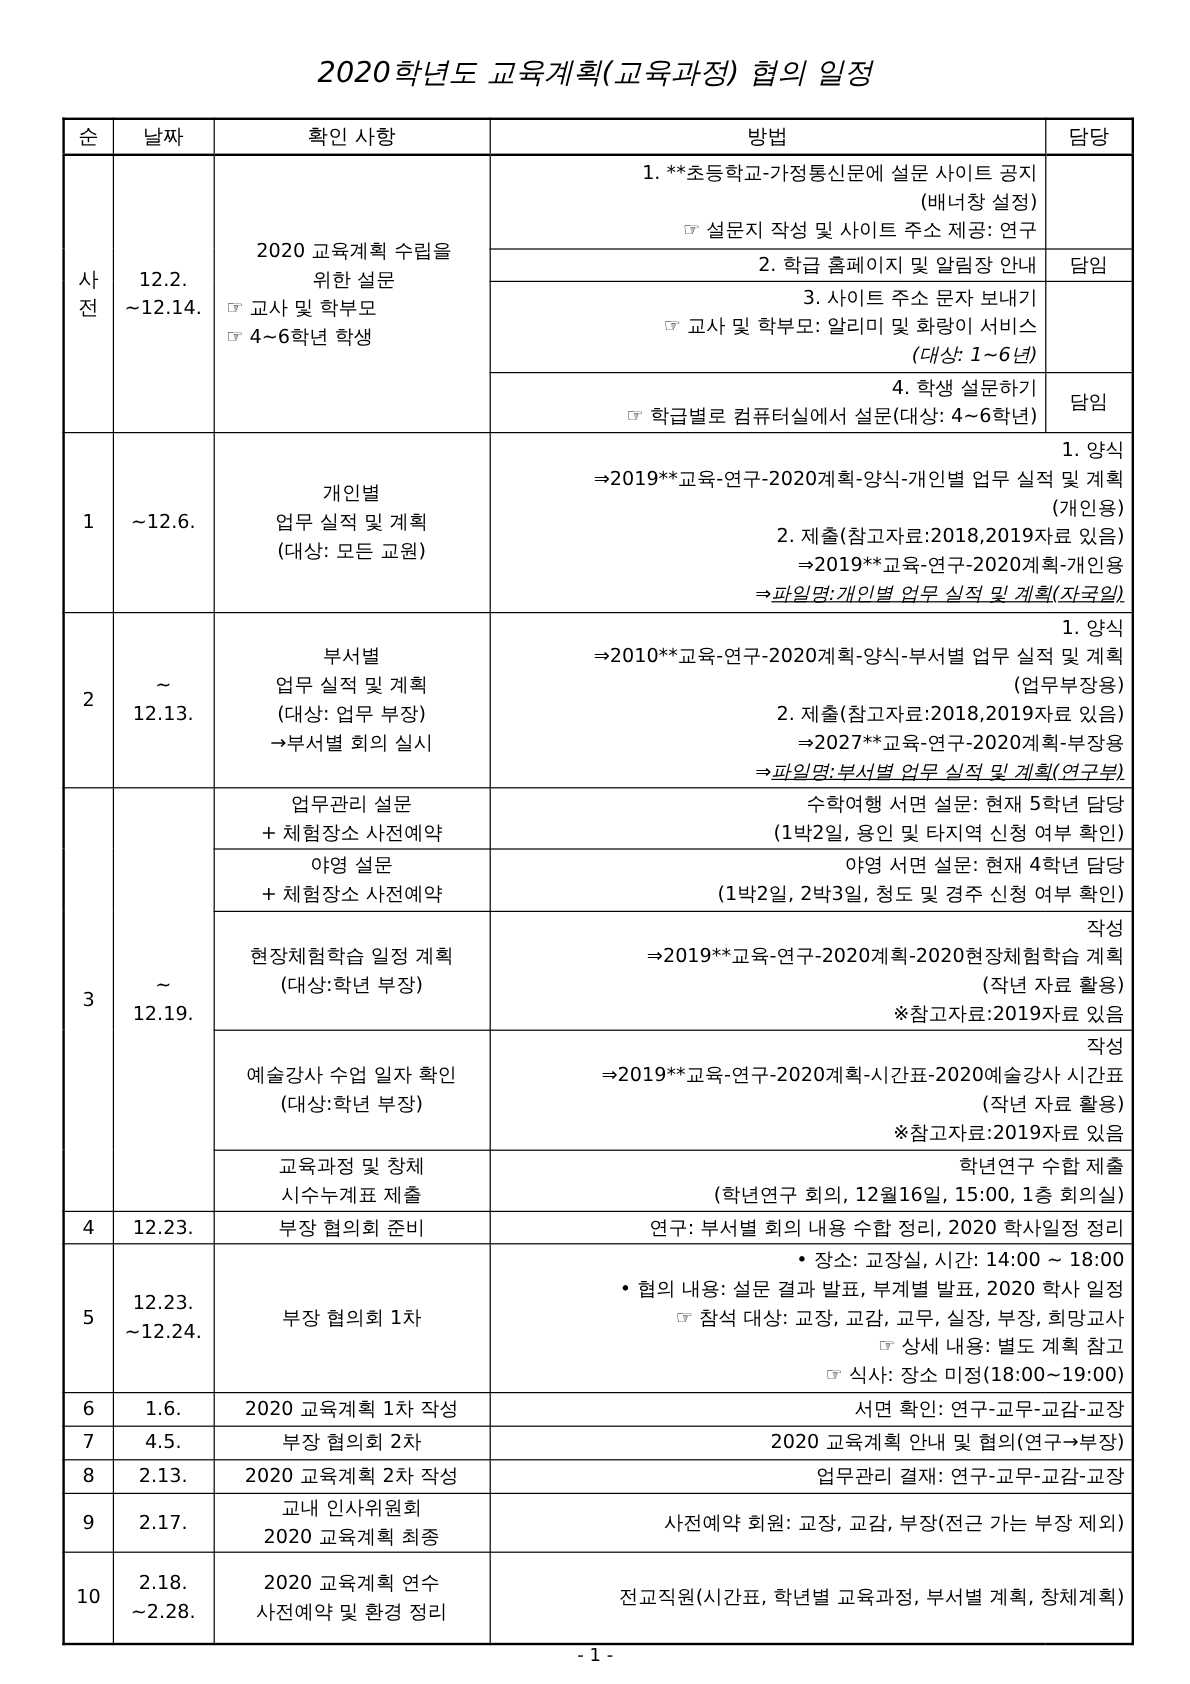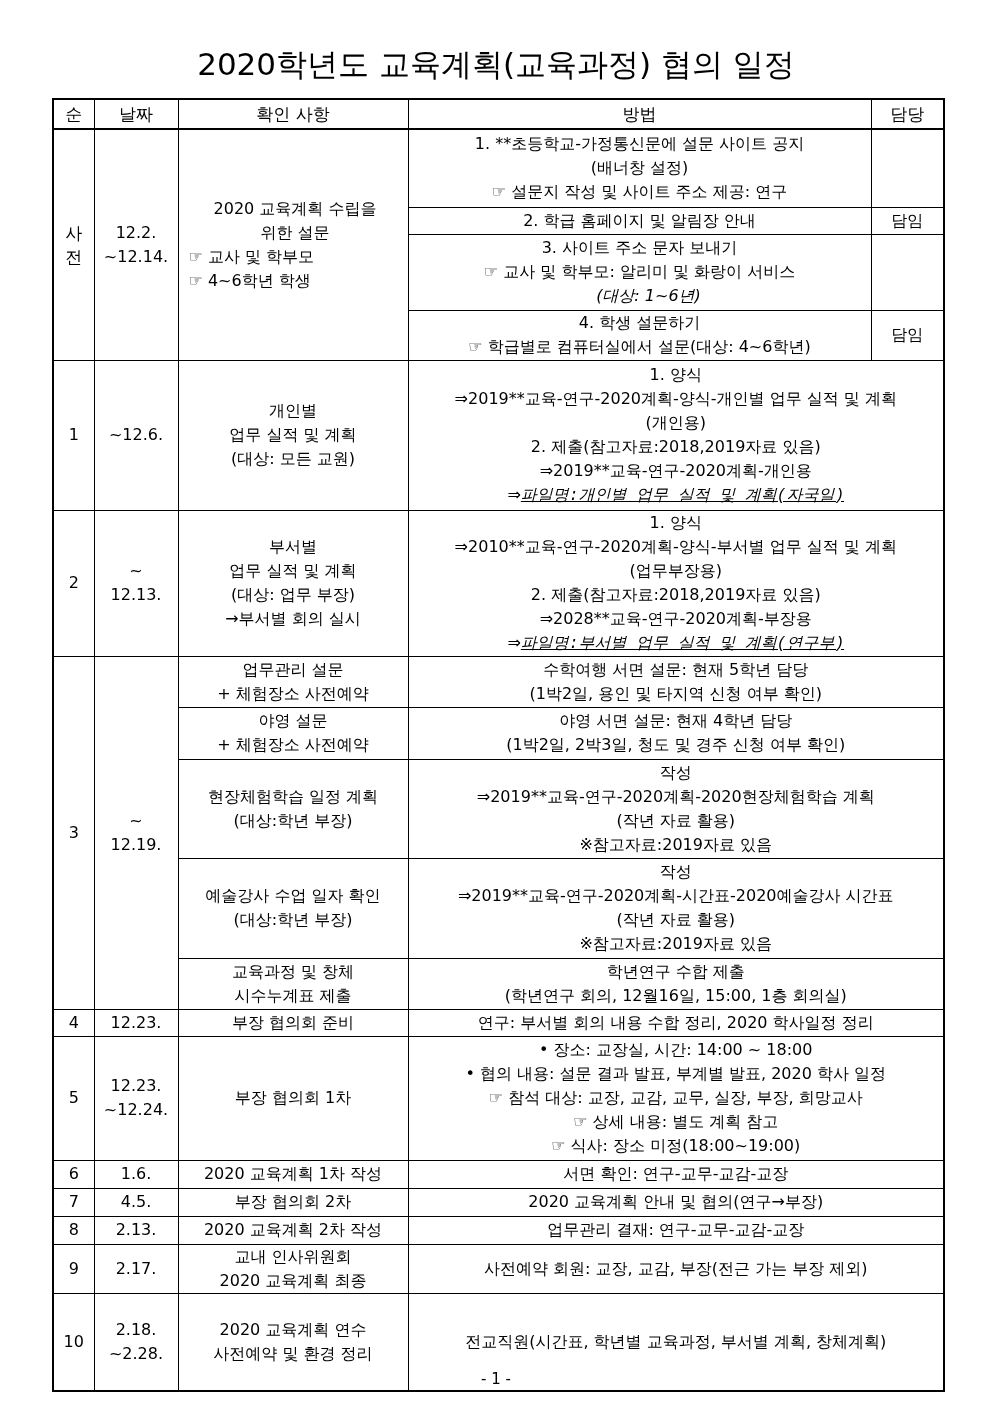--- a/index.html
+++ b/index.html
@@ -1,24 +1,24 @@
 <!DOCTYPE html>
 <html><head>
 <meta charset="utf-8">
 <style>
   html, body { margin: 0; padding: 0; background: #ffffff; }
   body { width: 992px; height: 1403px; position: relative; font-family: "DejaVu Sans", sans-serif; color: #000; overflow: hidden; }
-  .title { position: absolute; top: 44px; left: 0; width: 992px; text-align: center; font-size: 31px; letter-spacing: 0px; }
+  .title { position: absolute; top: 44px; left: 0; width: 992px; text-align: center; font-size: 24px; letter-spacing: 0px; font-style: italic; }
   table.sched { position: absolute; top: 98px; left: 52px; width: 891px; border-collapse: collapse; border: 2.5px solid #000; table-layout: fixed; font-size: 16px; }
   table.sched td, table.sched th { border: 1px solid #000; padding: 0 6px; vertical-align: middle; font-weight: normal; line-height: 24px; }
   table.sched th { height: 28px; text-align: center; font-size: 17px; border-bottom: 2px solid #000; }
   .c { text-align: center; }
-  .l { text-align: center; }
+  .l { text-align: right; }
   .line { display: block; white-space: nowrap; }
-  .ul { font-style: italic; text-decoration: underline; font-family: Liberation Mono, monospace; }
+  .ul { font-style: italic; text-decoration: underline; }
   .indent { padding-left: 18px; font-style: italic; }
   .footer { position: absolute; top: 1370px; left: 0; width: 992px; text-align: center; font-size: 15px; }
 </style>
 </head>
 <body>
 
 <div class="title">2020학년도 교육계획(교육과정) 협의 일정</div>
 
 <table class="sched">
   <colgroup>
@@ -107,21 +107,21 @@
       <span class="line">부서별</span>
       <span class="line">업무 실적 및 계획</span>
       <span class="line">(대상: 업무 부장)</span>
       <span class="line">→부서별 회의 실시</span>
     </td>
     <td class="l" colspan="2">
       <span class="line">1. 양식</span>
       <span class="line">⇒2010**교육-연구-2020계획-양식-부서별 업무 실적 및 계획</span>
       <span class="line">(업무부장용)</span>
       <span class="line">2. 제출(참고자료:2018,2019자료 있음)</span>
-      <span class="line">⇒2028**교육-연구-2020계획-부장용</span>
+      <span class="line">⇒2027**교육-연구-2020계획-부장용</span>
       <span class="line"><span>⇒</span><span class="ul">파일명:부서별 업무 실적 및 계획(연구부)</span></span>
     </td>
   </tr>
 
   <tr style="height:51px">
     <td class="c" rowspan="5">3</td>
     <td class="c" rowspan="5">
       <span class="line">~</span>
       <span class="line">12.19.</span>
     </td>
@@ -226,21 +226,21 @@
   <tr style="height:48px">
     <td class="c">9</td>
     <td class="c">2.17.</td>
     <td class="c">
       <span class="line">교내 인사위원회</span>
       <span class="line">2020 교육계획 최종</span>
     </td>
     <td class="l" colspan="2">사전예약 회원: 교장, 교감, 부장(전근 가는 부장 제외)</td>
   </tr>
 
-  <tr style="height:98px">
+  <tr style="height:77px">
     <td class="c">10</td>
     <td class="c">
       <span class="line">2.18.</span>
       <span class="line">~2.28.</span>
     </td>
     <td class="c">
       <span class="line">2020 교육계획 연수</span>
       <span class="line">사전예약 및 환경 정리</span>
     </td>
     <td class="l" colspan="2">전교직원(시간표, 학년별 교육과정, 부서별 계획, 창체계획)</td>

